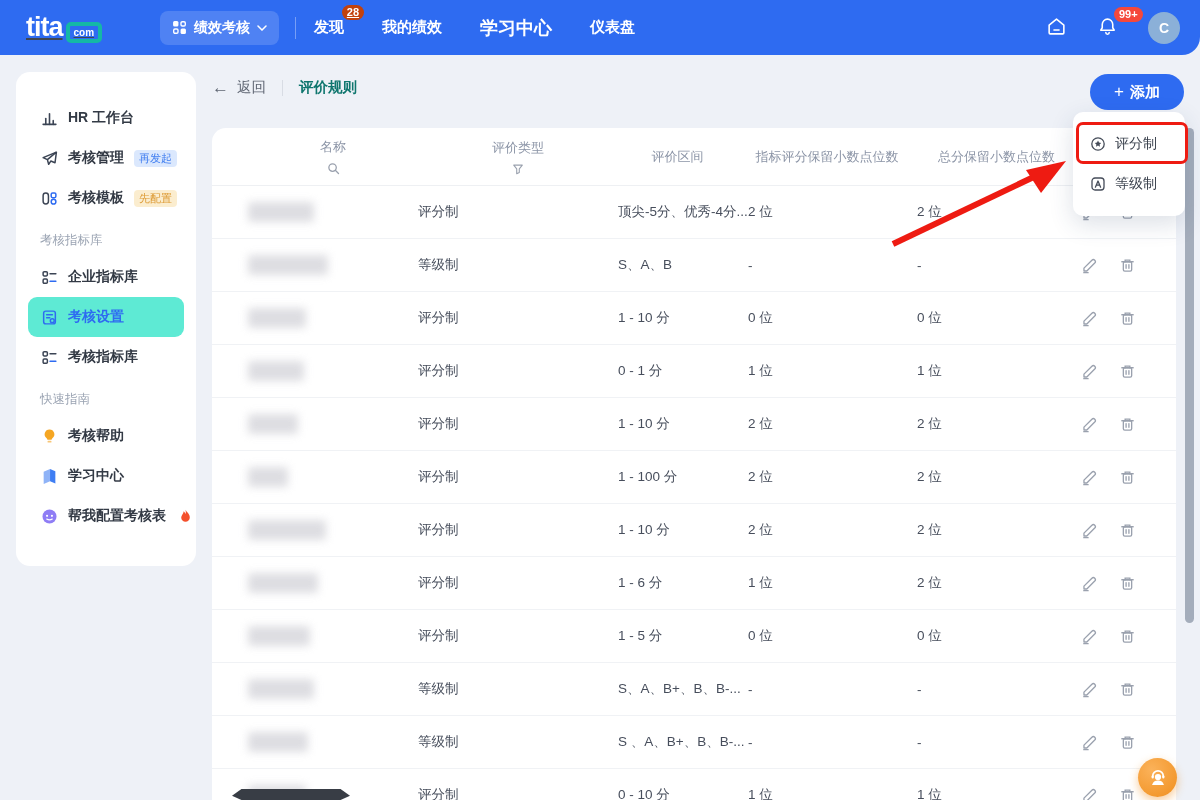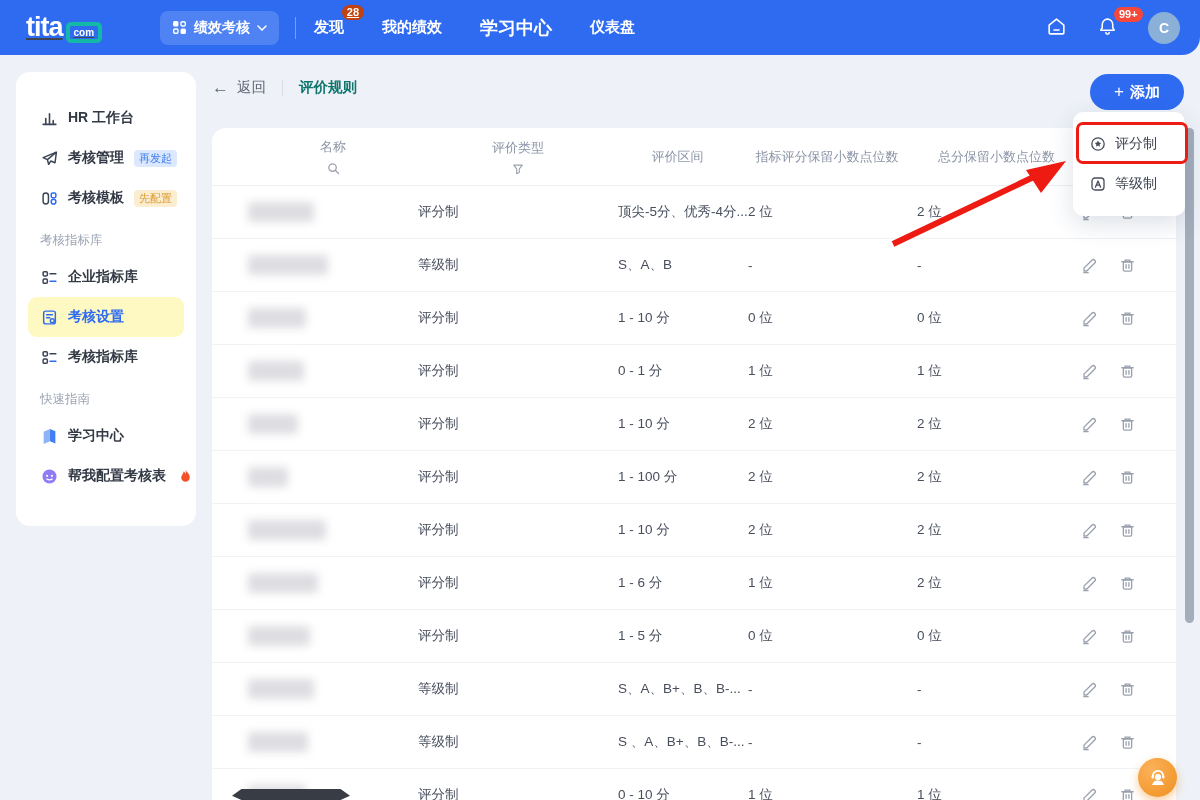--- a/index.html
+++ b/index.html
@@ -51,21 +51,21 @@
   
   .sidebar {
     position:absolute; left:16px; top:72px; width:180px;
     background:#fff; border-radius:14px; padding:26px 12px 30px 12px; z-index:10;
   }
   .side-item {
     display:flex; align-items:center; gap:10px; height:40px; padding:0 12px;
     border-radius:9px; cursor:pointer; color:#333a45; font-size:14px; font-weight:700;
     white-space:nowrap;
   }
-  .side-item.active { background:#fef9c3; color:#2e6bf1; }
+  .side-item.active { background:#5eead4; color:#2e6bf1; }
   .side-section { color:#9aa3b2; font-size:12.5px; padding:14px 12px 8px 12px; font-weight:500; }
   .side-badge { font-size:11px; font-weight:500; border-radius:4px; padding:2px 5px; line-height:13px; }
   .side-badge.blue { background:#dbe8fd; color:#407ef0; }
   .side-badge.orange { background:#fbedcf; color:#dd9b35; }
   .side-item .icn { width:18px; height:18px; flex:0 0 18px; }
 
   
   .page-head {
     position:absolute; left:212px; top:78px; display:flex; align-items:center; z-index:5;
   }
@@ -260,20 +260,29 @@
           <rect x="2" y="9.5" width="4" height="4" rx="1" stroke="#3b4454"></rect>
           <path d="M8.5 11.5H14" stroke="#2e6bf1" stroke-linecap="round"></path>
         </svg>
       </span>
       <span>考核指标库</span>
     </div>
     <div class="side-section">快速指南</div>
     <div class="side-item">
       <span class="icn">
         <svg width="17" height="17" viewBox="0 0 16 16">
+          <path d="M8 1.3a4.6 4.6 0 0 1 2.7 8.3c-.5.4-.7.9-.7 1.4H6c0-.5-.2-1-.7-1.4A4.6 4.6 0 0 1 8 1.3z" fill="#f5a623"></path>
+          <rect x="6.1" y="12" width="3.8" height="1.7" rx=".85" fill="#f8c676"></rect>
+        </svg>
+      </span>
+      <span>考核帮助</span>
+    </div>
+    <div class="side-item">
+      <span class="icn">
+        <svg width="17" height="17" viewBox="0 0 16 16">
           <path d="M2.5 3.5L8.5 1v11.5L2.5 15z" fill="#8fb3f7"></path>
           <path d="M8.5 1l5 2v11.5l-5-2z" fill="#3f7ef3"></path>
         </svg>
       </span>
       <span>学习中心</span>
     </div>
     <div class="side-item">
       <span class="icn">
         <svg width="17" height="17" viewBox="0 0 16 16">
           <circle cx="8" cy="8" r="6.6" fill="#8f7df5"></circle>

